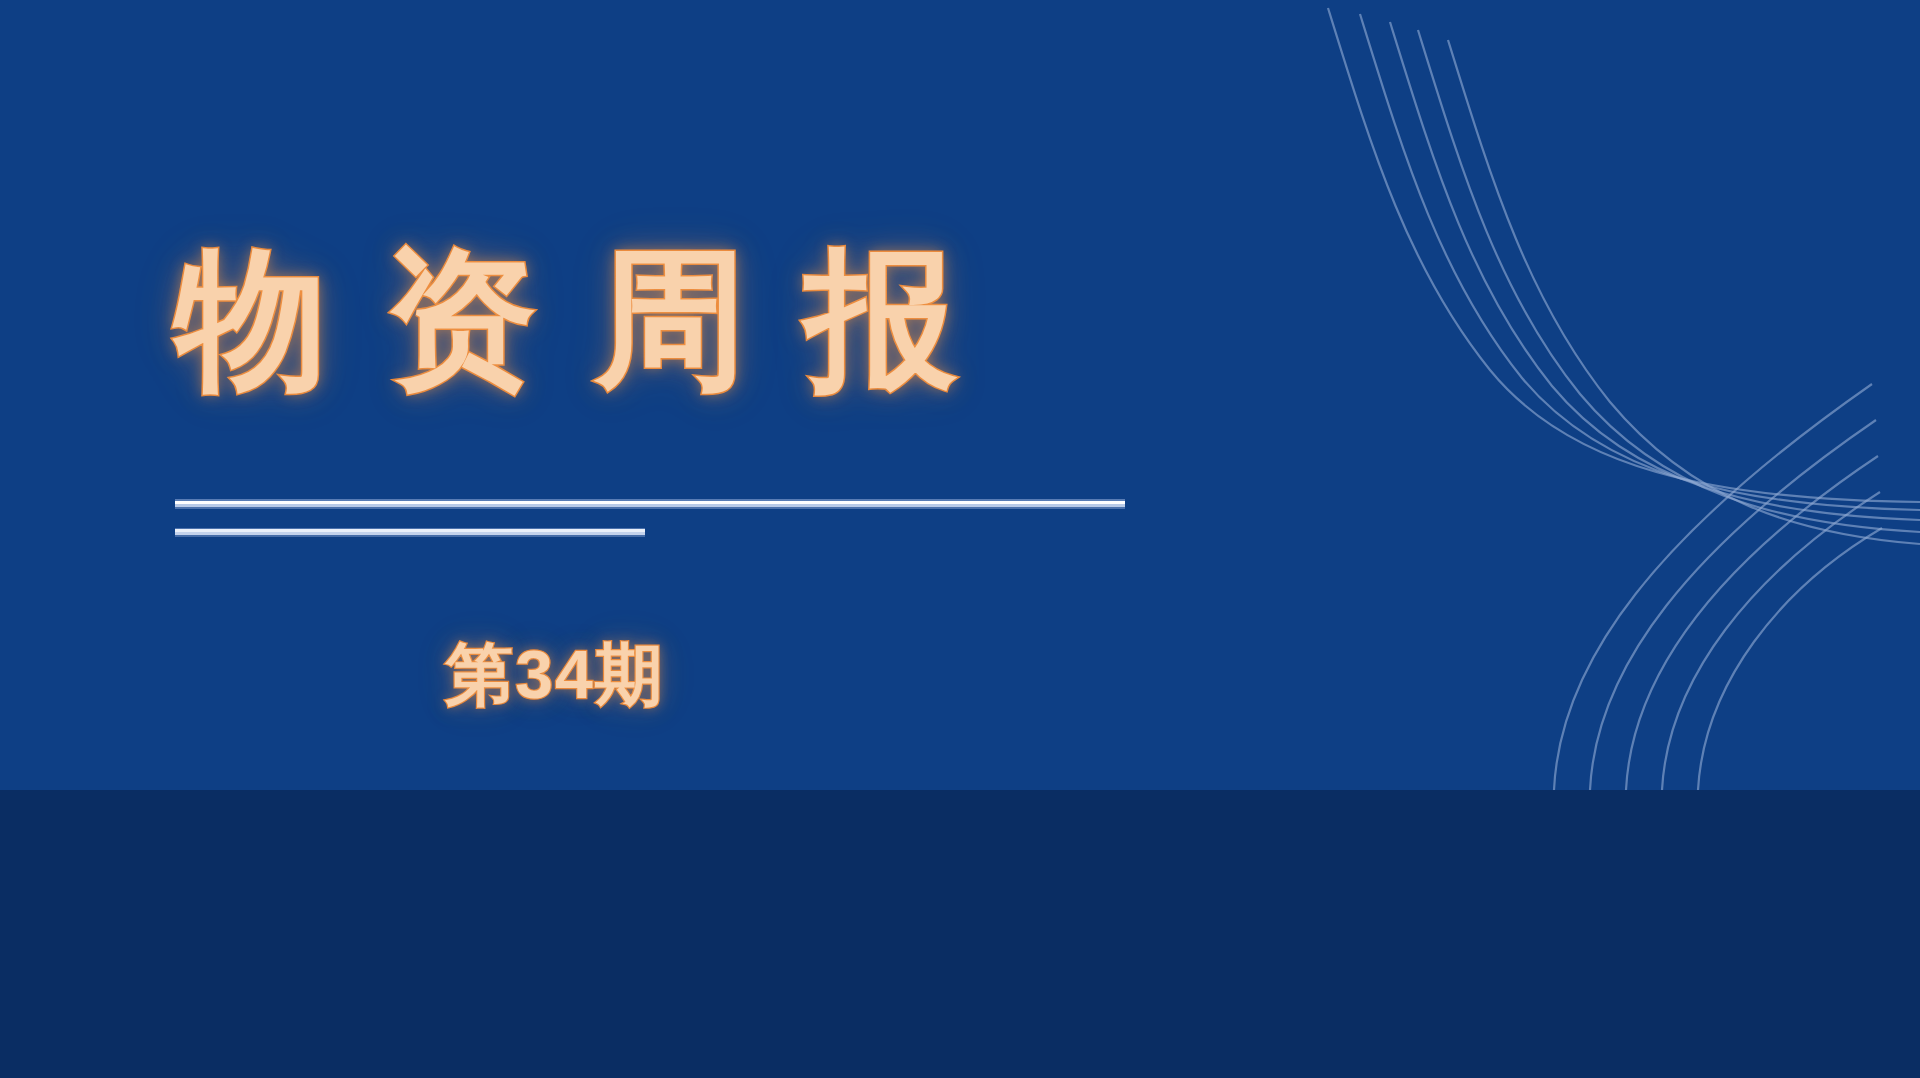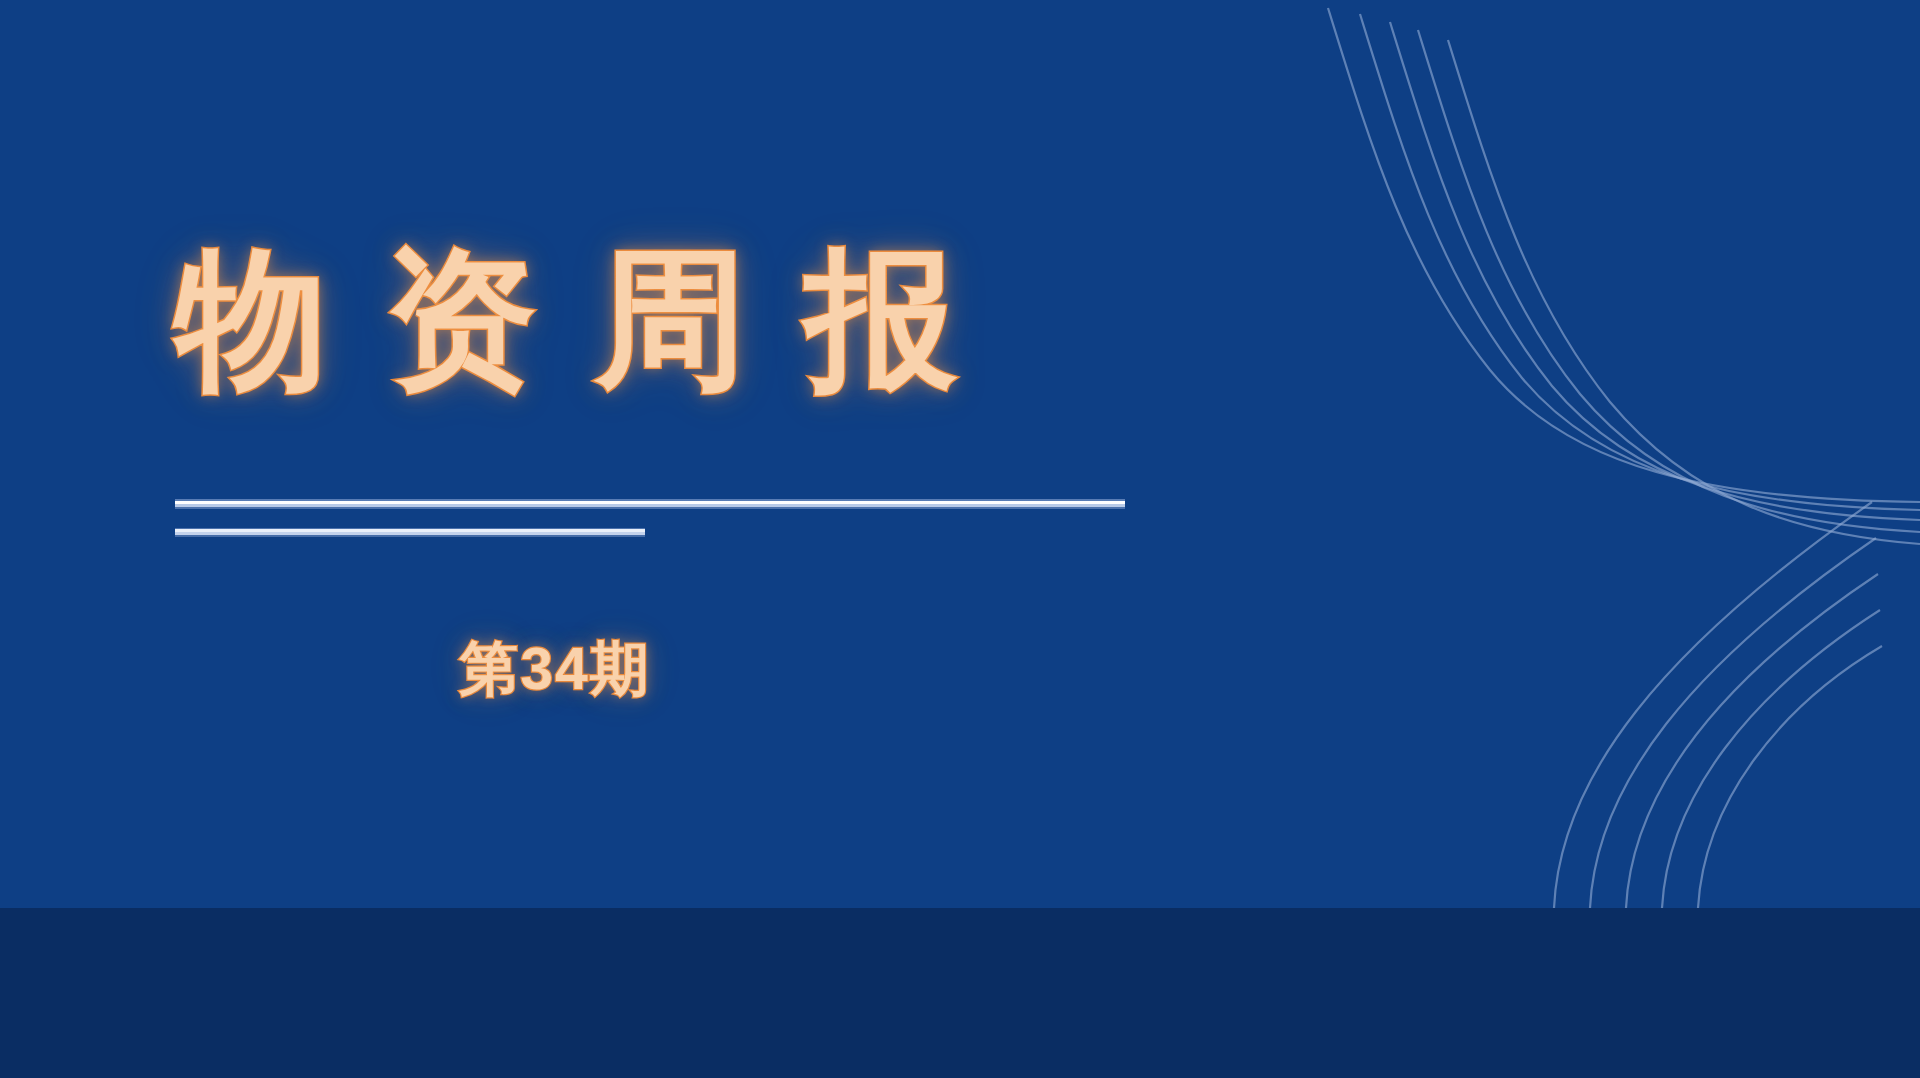--- a/index.html
+++ b/index.html
@@ -3,21 +3,21 @@
 <meta charset="utf-8">
 <style>
   html, body {
     margin: 0;
     padding: 0;
     background: #0a2d63;
   }
   #slide {
     position: relative;
     width: 1920px;
-    height: 908px;
+    height: 790px;
     overflow: hidden;
     background: #0E3F85;
     font-family: "Liberation Sans", "DejaVu Sans", sans-serif;
   }
 
   
   .deco {
     position: absolute;
     pointer-events: none;
   }
@@ -103,21 +103,21 @@
         rgba(150,175,220,0.40) 82%,
         rgba(150,175,220,0.40) 100%);
   }
 
   #subtitle {
     position: absolute;
     left: 175px;
     top: 640px;
     width: 760px;
     text-align: center;
-    font-size: 59px;
+    font-size: 68px;
     line-height: 1.0;
     color: #F9D2AC;
     font-weight: 700;
     letter-spacing: 2px;
     -webkit-text-stroke: 2.4px #E8883C;
     paint-order: stroke fill;
     text-shadow:
        0 0 12px rgba(243,150,70,0.55),
        0 0 24px rgba(243,150,70,0.30),
        0 0 40px rgba(243,150,70,0.16);

